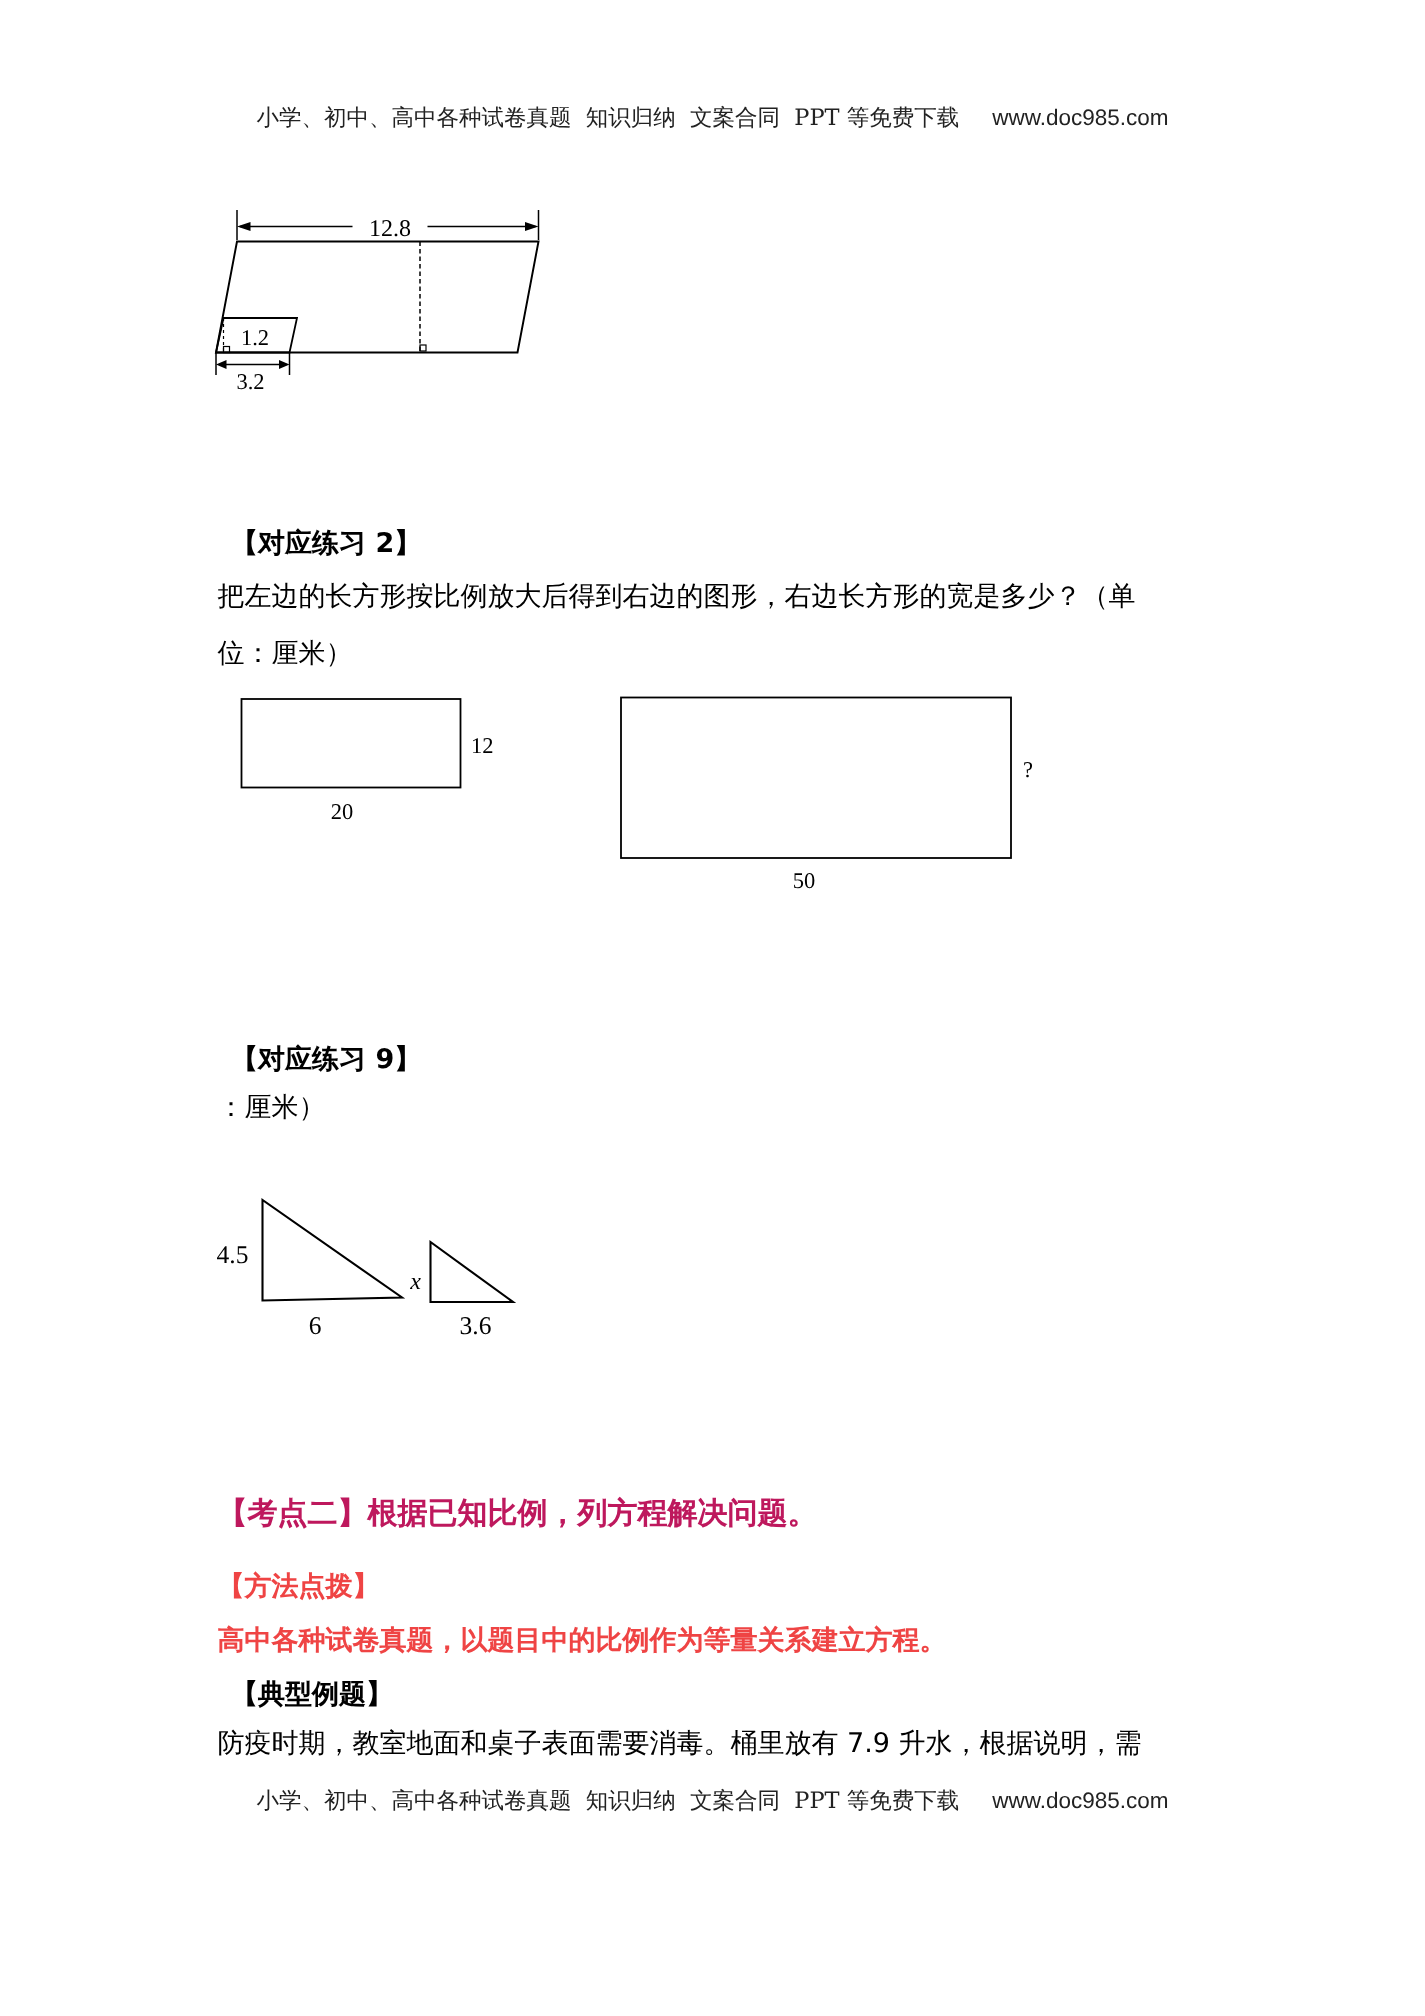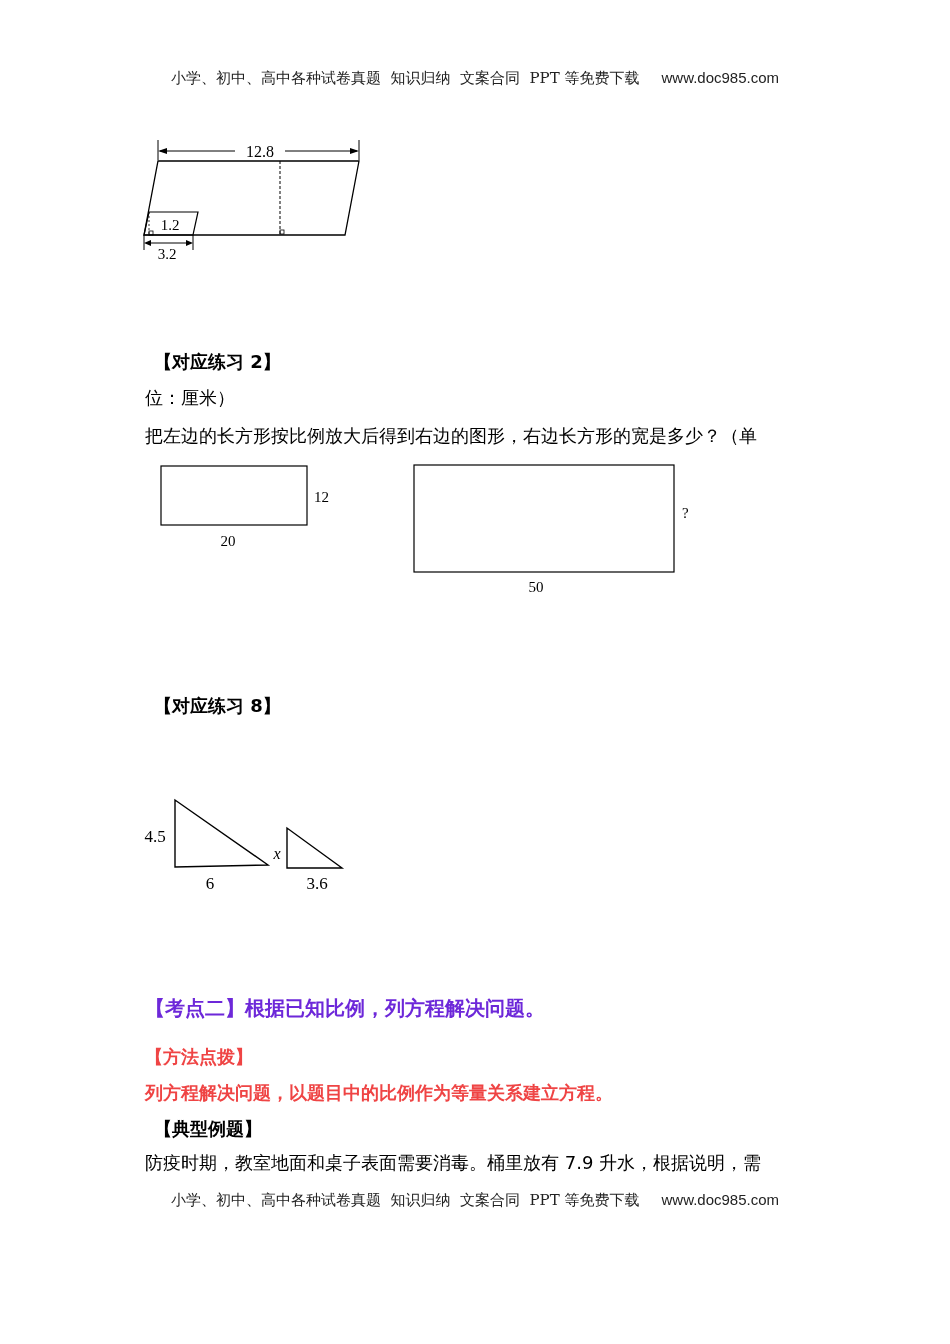--- a/index.html
+++ b/index.html
@@ -4,21 +4,21 @@
 <style>
   html, body { margin: 0; padding: 0; background: #ffffff; }
   body { width: 950px; height: 1344px; position: relative; overflow: hidden;
          font-family: "DejaVu Sans", "Liberation Sans", sans-serif; color: #000; }
   .abs { position: absolute; }
   .header-line { left: 0; width: 950px; text-align: center; font-size: 15px; color: #222;
                  font-family: "DejaVu Serif", "Liberation Serif", serif; white-space: pre; }
   .header-line .url { font-family: "Liberation Sans", sans-serif; margin-left: 22px; }
   .section-label { font-weight: bold; font-size: 18px; left: 154px; }
   .body-text { font-size: 18px; left: 145px; width: 665px; line-height: 38px; }
-  .blue-title { color: #6d28d9; font-weight: bold; font-size: 20px; left: 145px; }
+  .blue-title { color: #be185d; font-weight: bold; font-size: 20px; left: 145px; }
   .red-text { color: #ef4444; font-weight: bold; font-size: 18px; left: 145px; }
   svg text { font-family: "Liberation Serif", "DejaVu Serif", serif; }
 </style>
 </head>
 <body>
 
 <div class="abs header-line" style="top:69px;"><span>小学、初中、高中各种试卷真题  知识归纳  文案合同  PPT 等免费下载</span><span class="url">www.doc985.com</span></div>
 
 <svg class="abs" style="left:135px; top:135px;" width="240" height="130">
 
@@ -43,45 +43,46 @@
   <line x1="9" y1="100" x2="9" y2="115" stroke="#000" stroke-width="1"></line>
   <line x1="58" y1="100" x2="58" y2="115" stroke="#000" stroke-width="1"></line>
   <line x1="11" y1="108" x2="56" y2="108" stroke="#000" stroke-width="1"></line>
   <polygon points="9,108 16,105 16,111" fill="#000"></polygon>
   <polygon points="58,108 51,105 51,111" fill="#000"></polygon>
   <text x="32" y="124" font-size="15" text-anchor="middle">3.2</text>
 </svg>
 
 <div class="abs section-label" style="top:350px;">【对应练习 2】</div>
 <div class="abs body-text" style="top:379px;">
+  <div>把左边的长方形按比例放大后得到右边的图形，右边长方形的宽是多少？（单</div>
   <div>位：厘米）</div>
-  <div>把左边的长方形按比例放大后得到右边的图形，右边长方形的宽是多少？（单</div>
 </div>
 
 <svg class="abs" style="left:150px; top:460px;" width="560" height="145">
   <rect x="11" y="6" width="146" height="59" fill="none" stroke="#000" stroke-width="1.2"></rect>
   <text x="164" y="42" font-size="15">12</text>
   <text x="78" y="86" font-size="15" text-anchor="middle">20</text>
   <rect x="264" y="5" width="260" height="107" fill="none" stroke="#000" stroke-width="1.2"></rect>
   <text x="532" y="58" font-size="15">?</text>
   <text x="386" y="132" font-size="15" text-anchor="middle">50</text>
 </svg>
 
-<div class="abs section-label" style="top:694px;">【对应练习 8】</div>
+<div class="abs section-label" style="top:694px;">【对应练习 9】</div>
 <div class="abs body-text" style="top:720px;">
+  <div>：厘米）</div>
 </div>
 
 <svg class="abs" style="left:135px; top:795px;" width="240" height="105">
   <polygon points="40,5 40,72 133,70" fill="none" stroke="#000" stroke-width="1.4"></polygon>
   <text x="20" y="47" font-size="17" text-anchor="middle">4.5</text>
   <text x="75" y="94" font-size="17" text-anchor="middle">6</text>
   <polygon points="152,33 152,73 207,73" fill="none" stroke="#000" stroke-width="1.4"></polygon>
   <text x="142" y="64" font-size="16" font-style="italic" text-anchor="middle">x</text>
   <text x="182" y="94" font-size="17" text-anchor="middle">3.6</text>
 </svg>
 
 <div class="abs blue-title" style="top:995px;">【考点二】根据已知比例，列方程解决问题。</div>
 <div class="abs red-text" style="top:1045px;">【方法点拨】</div>
-<div class="abs red-text" style="top:1081px;">列方程解决问题，以题目中的比例作为等量关系建立方程。</div>
+<div class="abs red-text" style="top:1081px;">高中各种试卷真题，以题目中的比例作为等量关系建立方程。</div>
 <div class="abs section-label" style="top:1117px;">【典型例题】</div>
 <div class="abs body-text" style="top:1148px; line-height:30px; white-space:nowrap;">防疫时期，教室地面和桌子表面需要消毒。桶里放有 7.9 升水，根据说明，需</div>
 
 <div class="abs header-line" style="top:1191px;"><span>小学、初中、高中各种试卷真题  知识归纳  文案合同  PPT 等免费下载</span><span class="url">www.doc985.com</span></div>
 
 </body></html>

